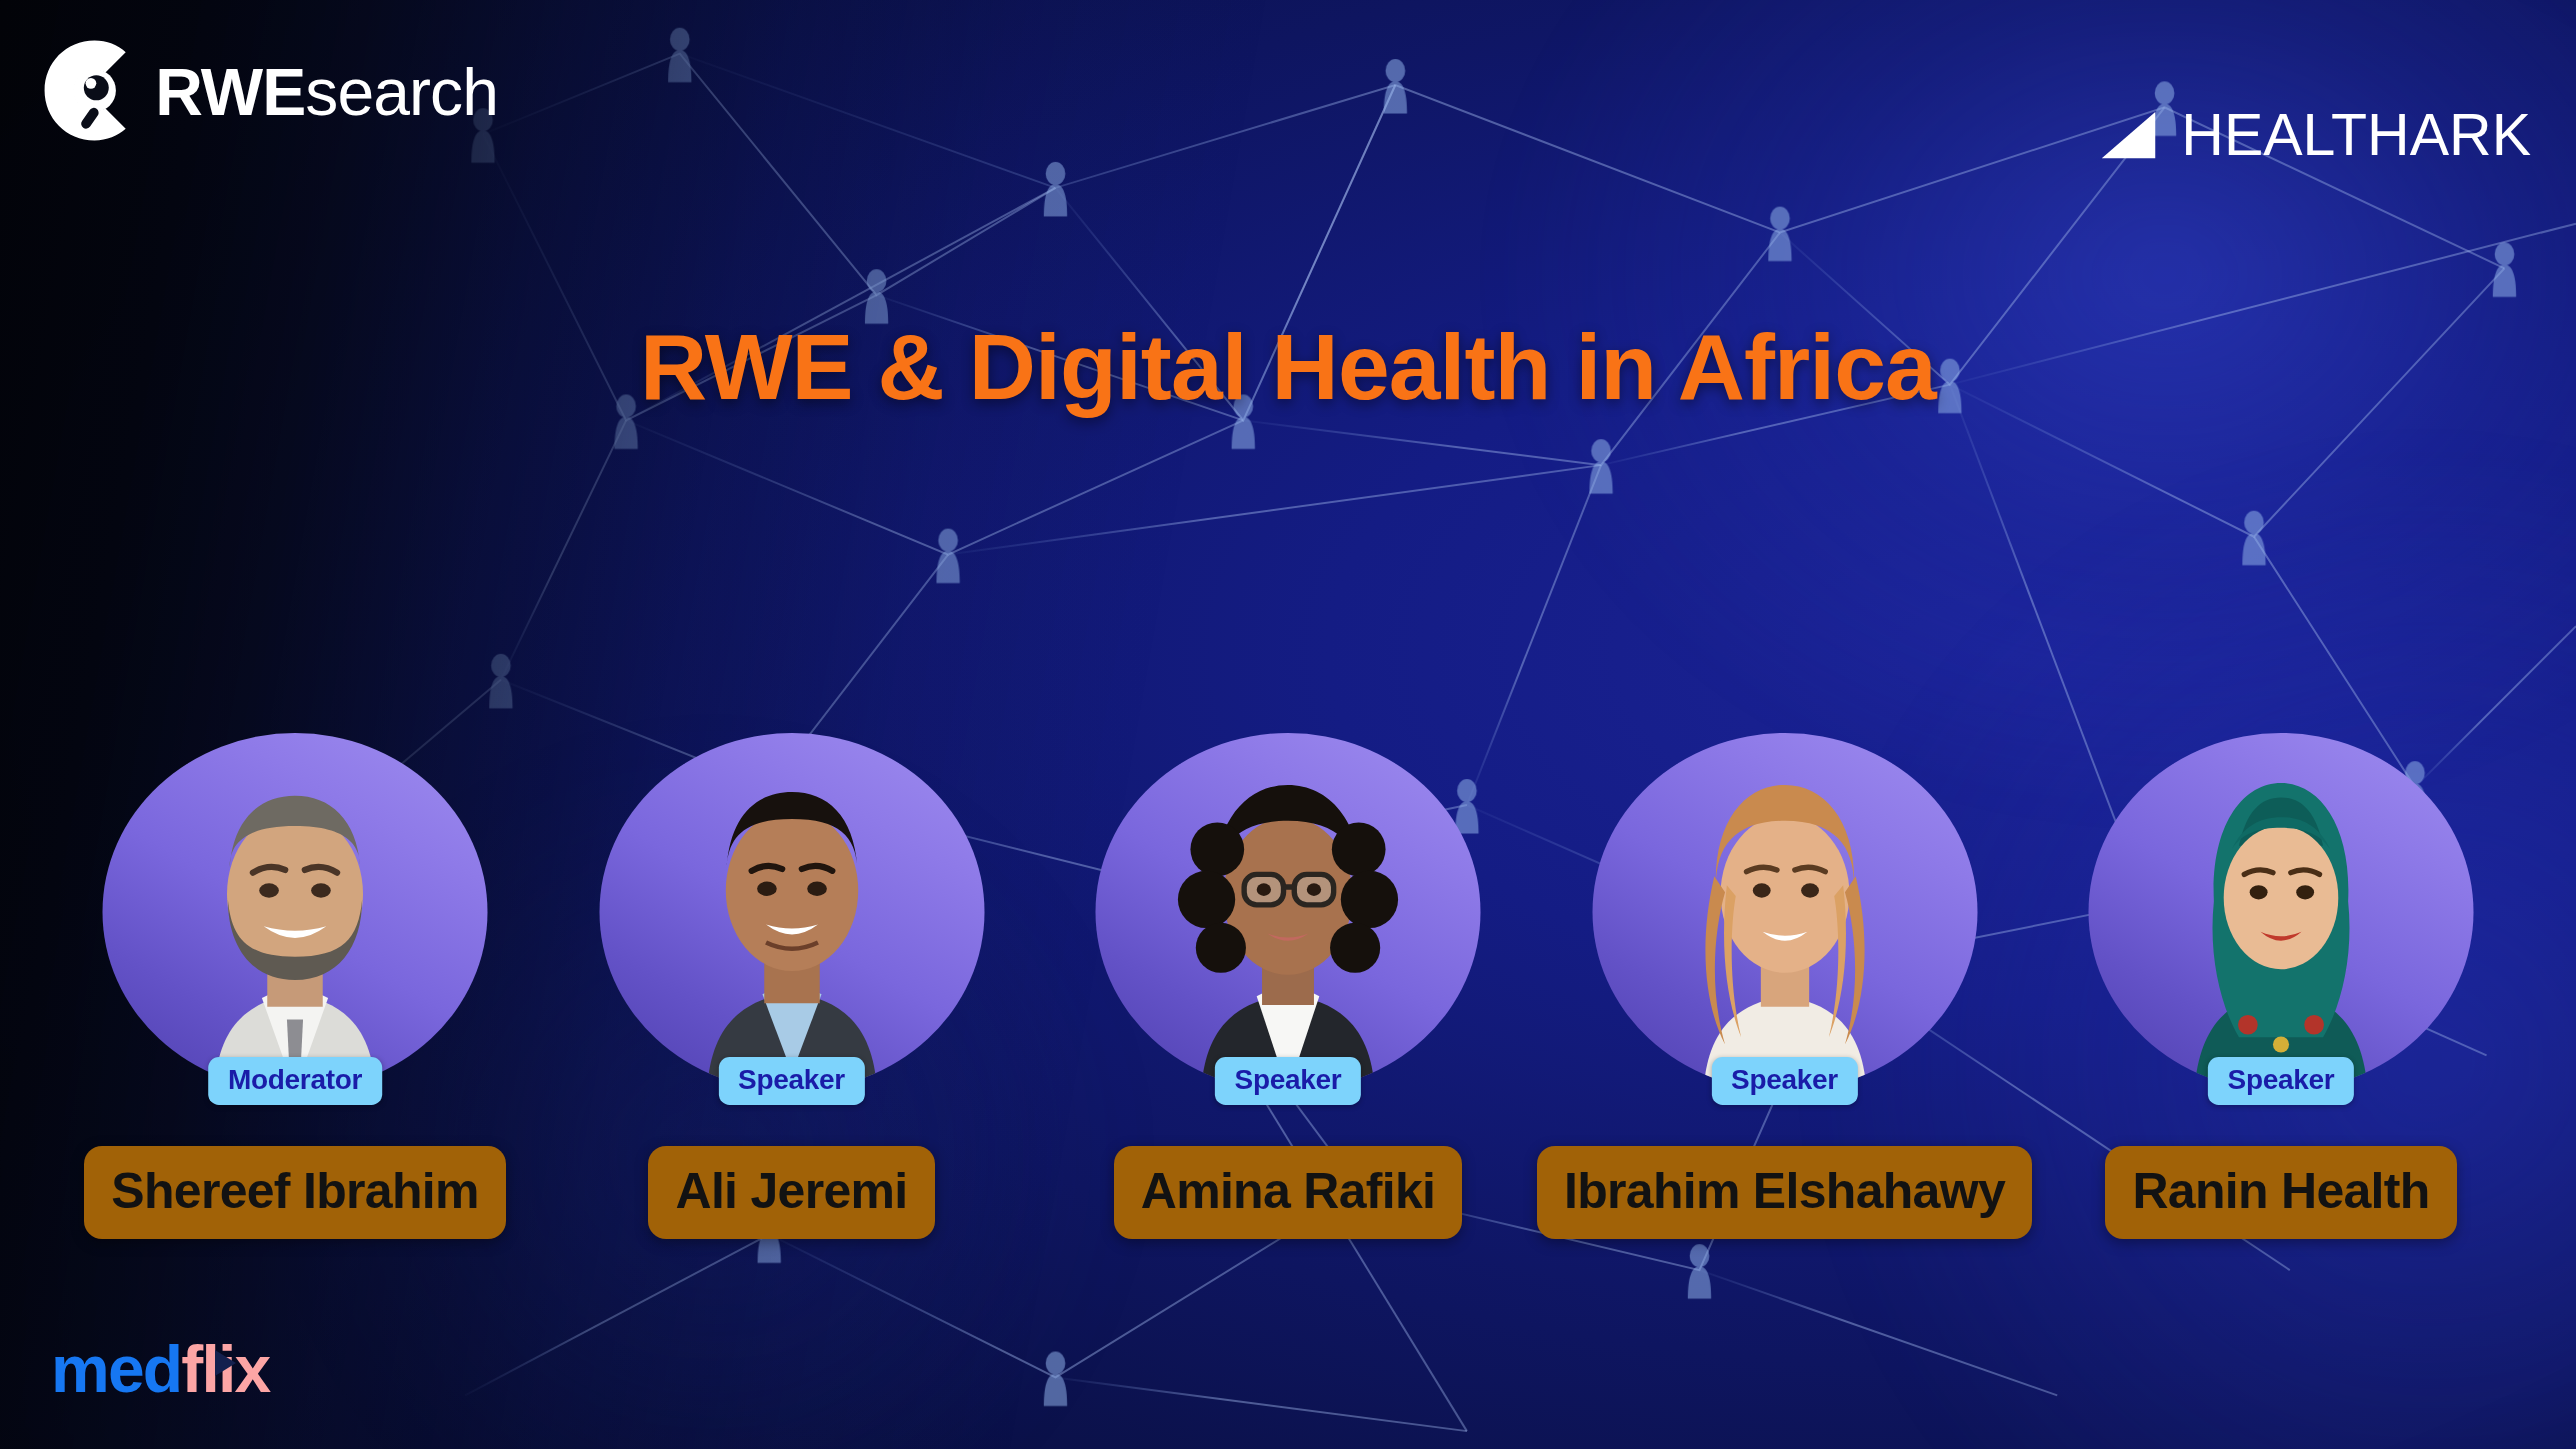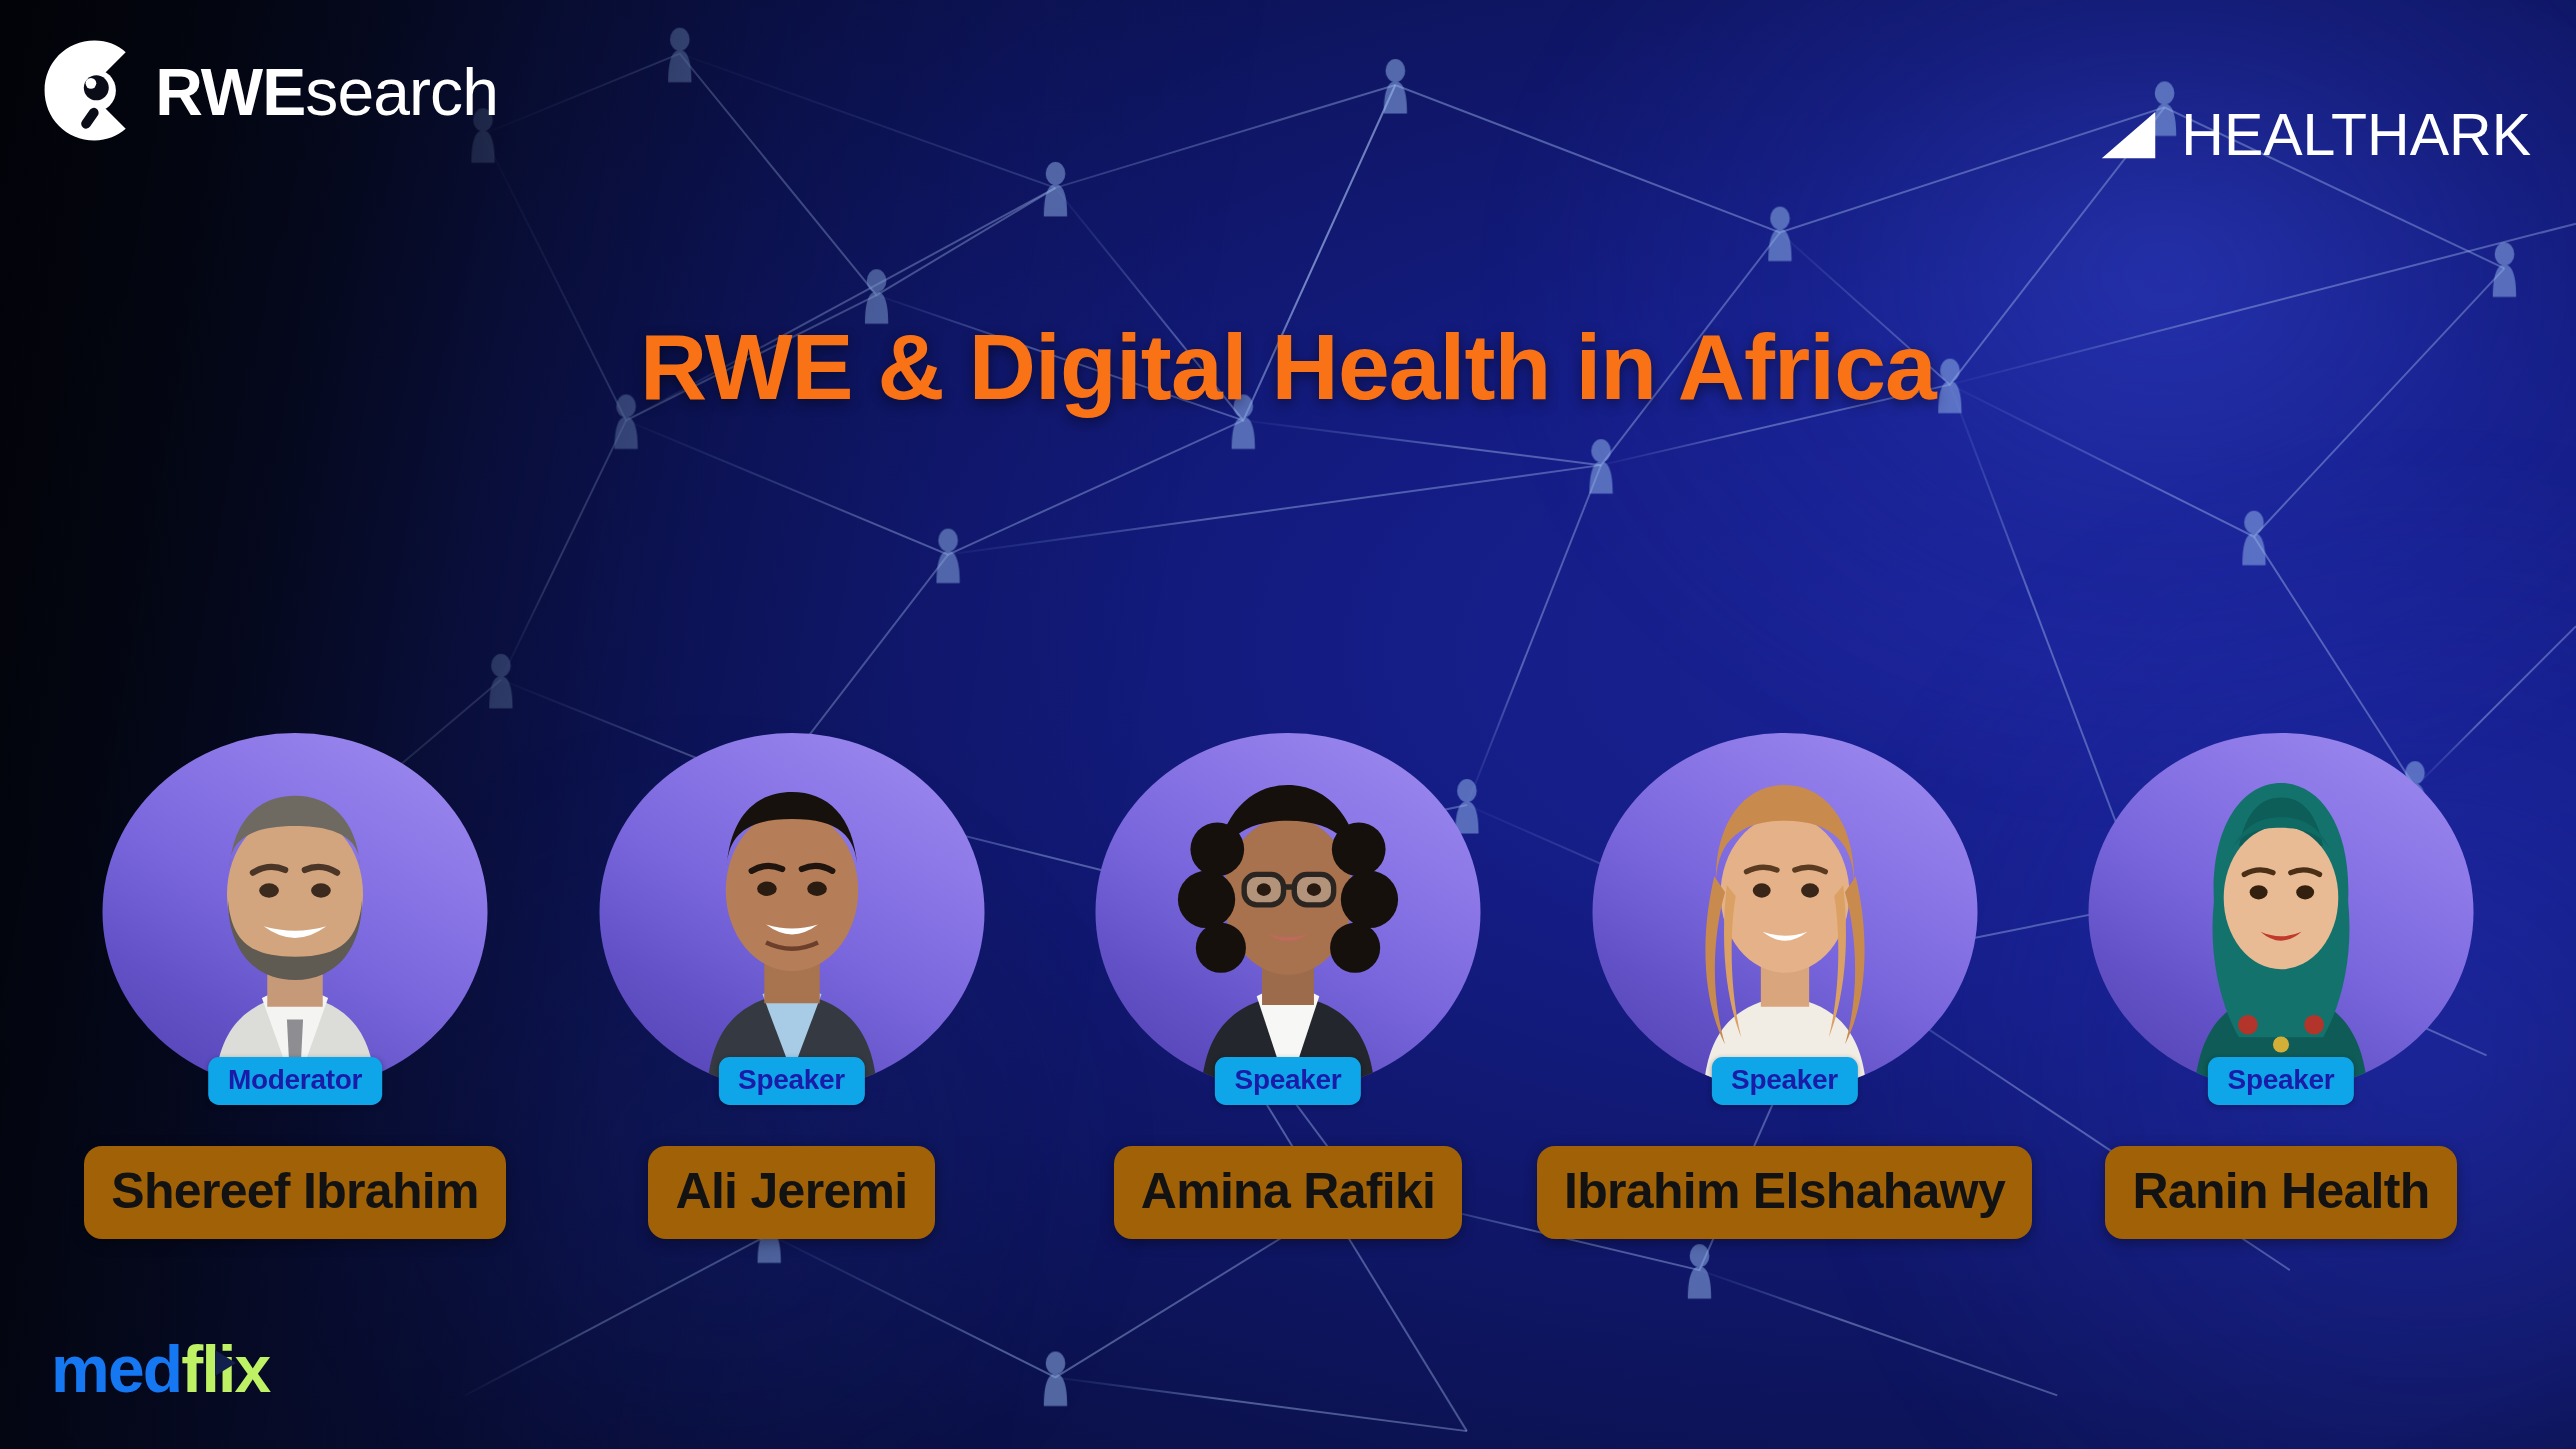--- a/index.html
+++ b/index.html
@@ -92,21 +92,21 @@
   }
 
   .logo-medflix{
     position:absolute; left:51px; bottom:47px;
     font-size:66px; font-weight:700; line-height:1;
     letter-spacing:-1.8px;
     white-space:nowrap;
     display:flex; align-items:center;
   }
   .logo-medflix .mf-med{ color:#1677f2; }
-  .logo-medflix .mf-flix{ color:#bef264; position:relative; display:inline-block; }
+  .logo-medflix .mf-flix{ color:#fca5a5; position:relative; display:inline-block; }
   .logo-medflix .mf-play{
     position:absolute; left:34px; top:14.3px;
     width:0;height:0;
     border-top:13.4px solid transparent;
     border-bottom:13.4px solid transparent;
     border-left:21.5px solid #13204e;
   }
 
   
   .title-wrap{
@@ -171,21 +171,21 @@
     width:385px; height:358px;
     overflow:hidden;
     border-radius:50%;
   }
   .avatar-photo svg{ width:100%; height:100%; display:block; }
 
   .role-badge{
     position:absolute;
     left:50%; bottom:-14.3px;
     transform:translateX(-50%);
-    background:#0ea5e9;
+    background:#7dd3fc;
     color:#1a1ca8;
     font-size:28px;
     font-weight:700;
     letter-spacing:-0.3px;
     padding:7.2px 19.7px 9px 19.7px;
     border-radius:10.7px;
     white-space:nowrap;
     z-index:5;
     box-shadow:0 1.8px 5.4px rgba(0,0,0,0.25);
   }

